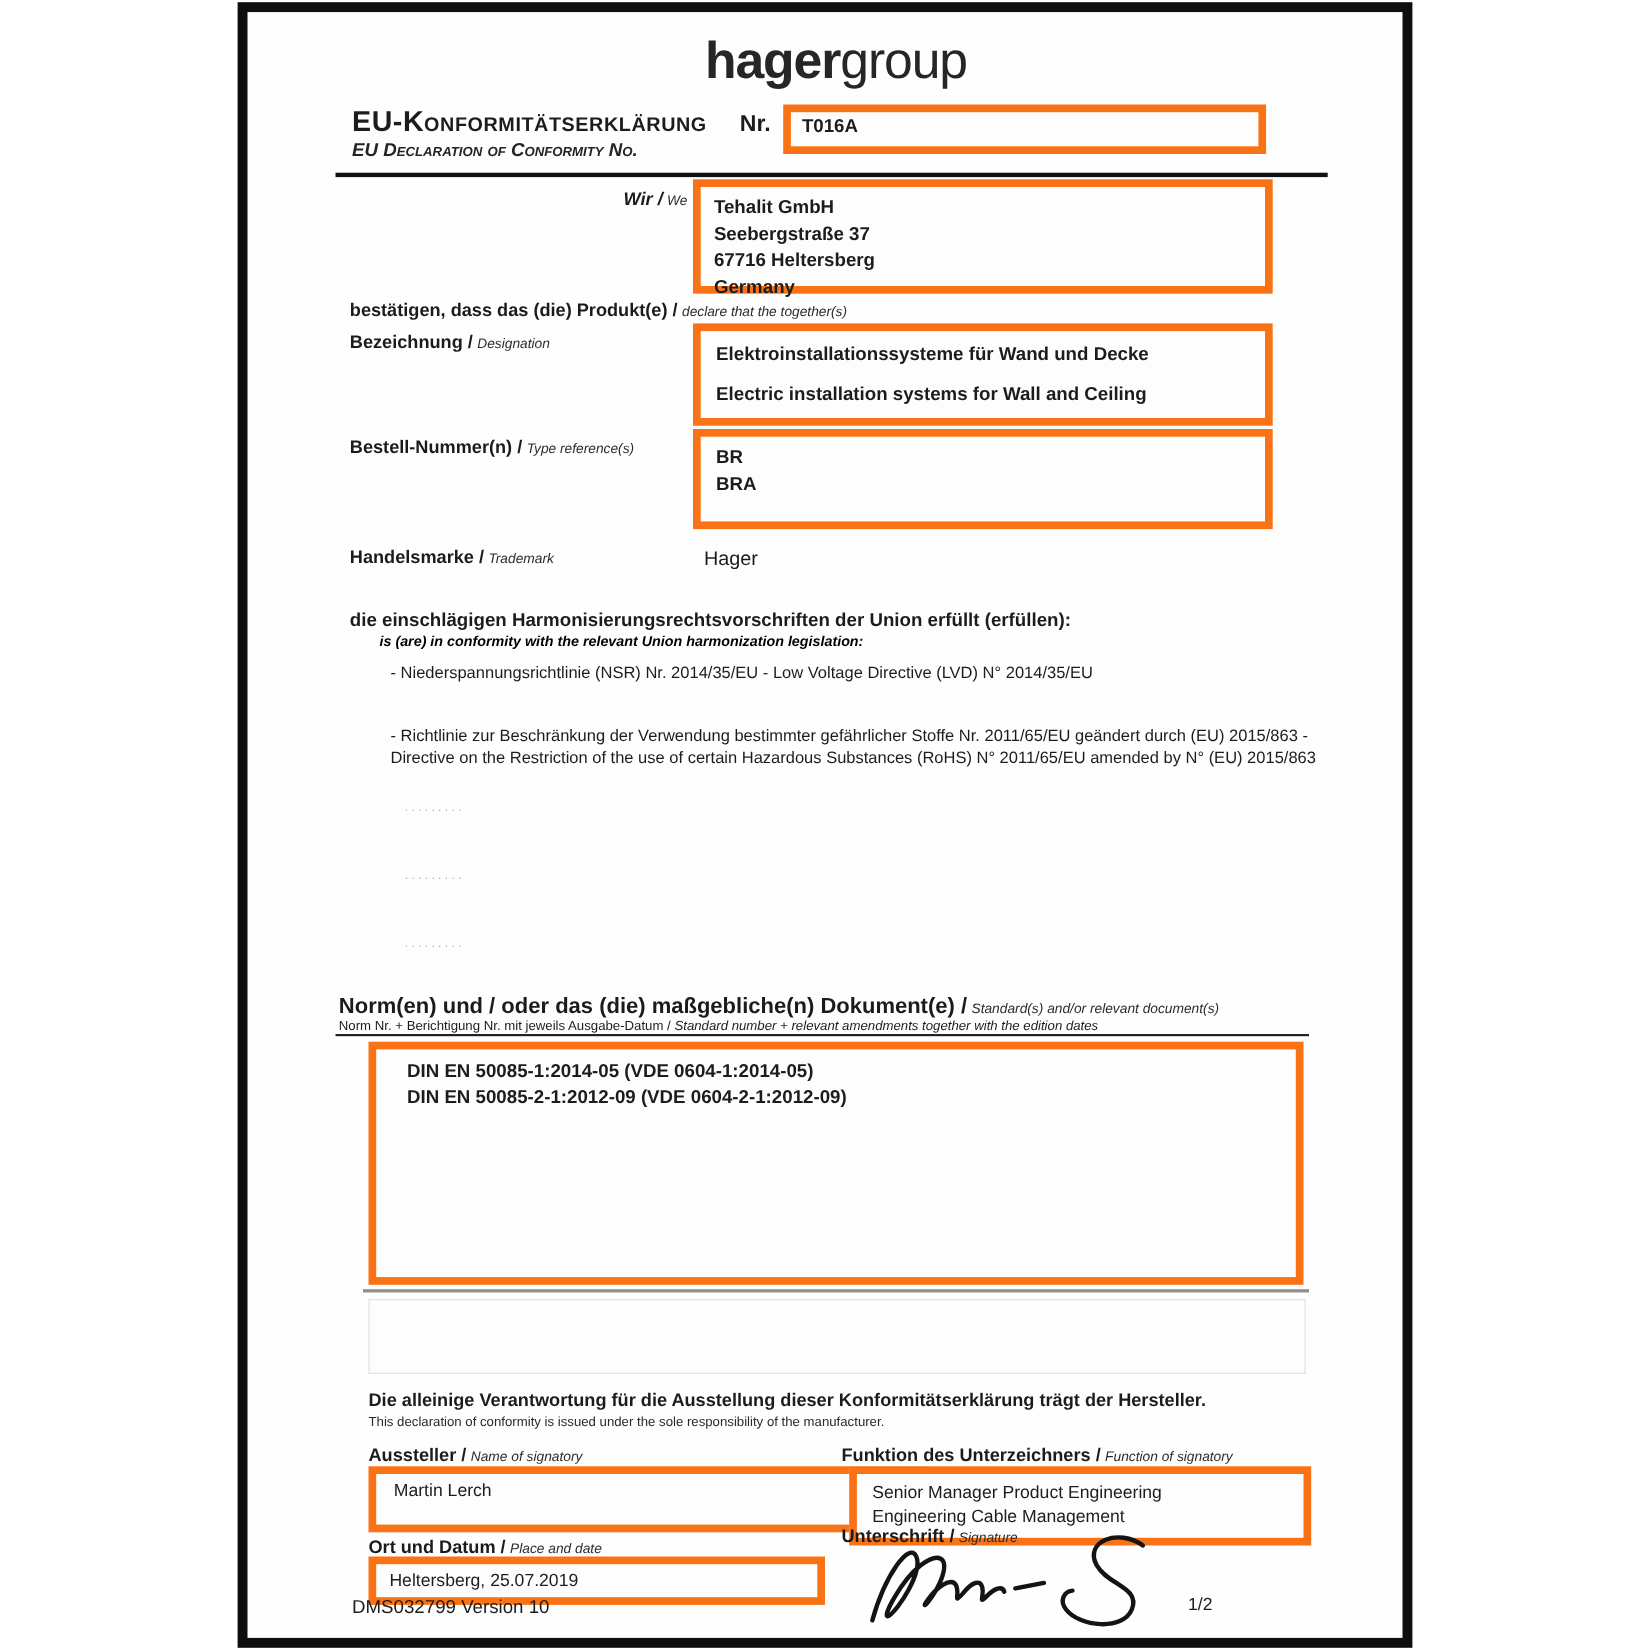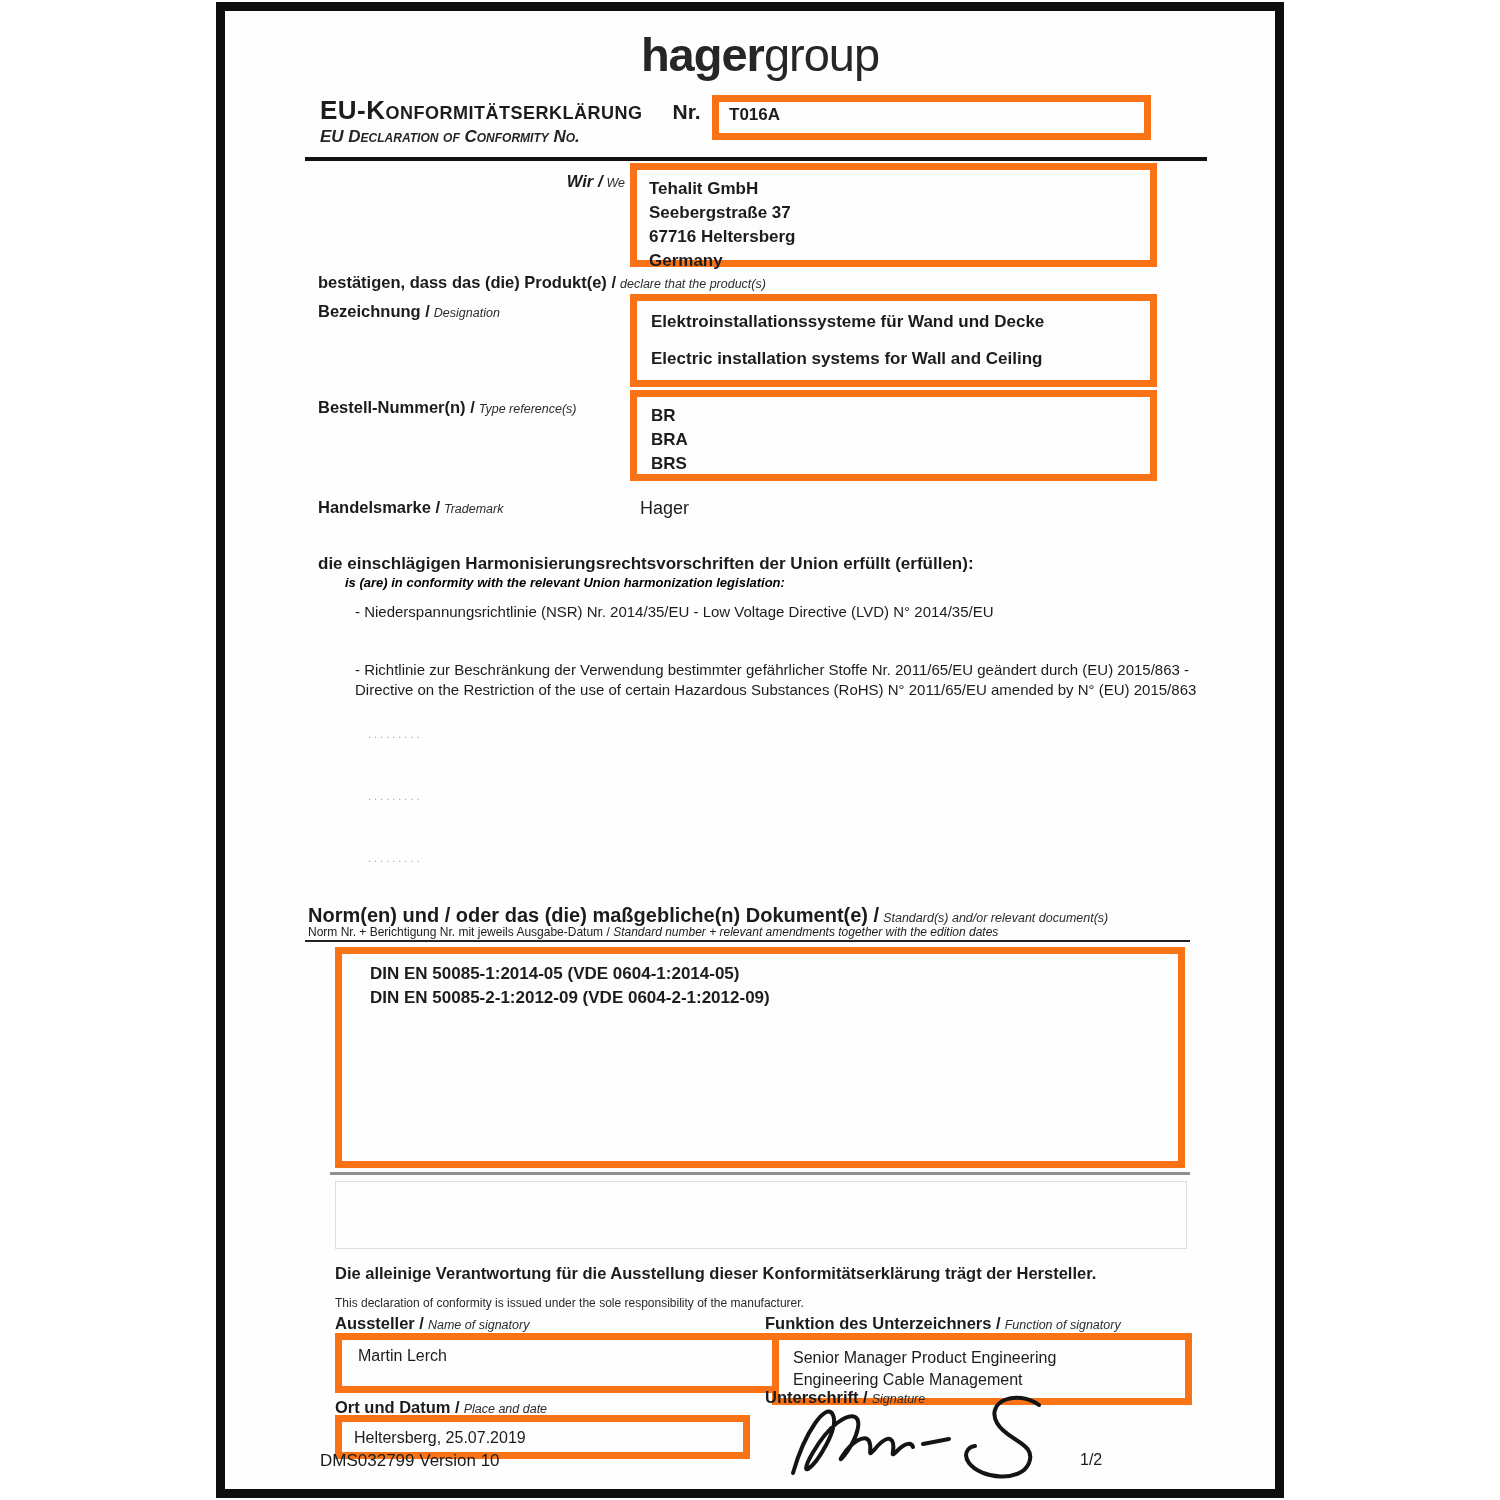--- a/index.html
+++ b/index.html
@@ -59,21 +59,21 @@
   .std-head{left:83px;top:893px;white-space:nowrap;}
   .std-head .lde{font-size:20px;}
   .std-sub{left:83px;top:914px;white-space:nowrap;font-size:12px;}
   .std-sub .en{font-style:italic;}
   .rule-thin{left:80px;top:929px;width:885px;height:2px;background:#222;}
   .std-box{left:110px;top:936px;width:850px;height:221px;padding:8px 28px;box-sizing:border-box;}
   .rule-gray{left:105px;top:1161px;width:860px;height:3px;background:#909090;}
   .empty-box{left:110px;top:1170px;width:850px;height:66px;border:1px solid #dedede;background:#fdfdfd;}
   
   .resp-de{left:110px;top:1253px;font-weight:bold;font-size:16.5px;}
-  .resp-en{left:110px;top:1274px;font-size:12px;color:#2a2a2a;margin-top:11px;}
+  .resp-en{left:110px;top:1274px;font-size:12px;color:#2a2a2a;}
   
   .name-label{left:110px;top:1303px;}
   .func-label{left:540px;top:1303px;}
   .name-box{left:110px;top:1322px;width:510px;height:60px;padding:7px 16px;box-sizing:border-box;font-size:16px;}
   .func-box{left:547px;top:1322px;width:420px;height:72px;padding:7px 14px;box-sizing:border-box;font-size:16px;line-height:22px;}
   .place-label{left:110px;top:1387px;}
   .place-box{left:110px;top:1404px;width:415px;height:44px;padding:7px 12px;box-sizing:border-box;font-size:16px;}
   .sig-label{left:540px;top:1377px;}
   .sig-svg{left:558px;top:1378px;width:300px;height:100px;}
   
@@ -102,38 +102,37 @@
     <span class="lde">Wir /</span><span class="len">We</span>
   </div>
   <div class="abs issuer-box vbox bold-lines">
     <div>Tehalit GmbH</div>
     <div>Seebergstraße 37</div>
     <div>67716 Heltersberg</div>
     <div>Germany</div>
   </div>
 
   <div class="abs declare">
-    <span class="lde">bestätigen, dass das (die) Produkt(e) /</span><span class="len">declare that the product(s)</span>
+    <span class="lde">bestätigen, dass das (die) Produkt(e) /</span><span class="len">declare that the together(s)</span>
   </div>
 
   <div class="abs desig-label">
     <span class="lde">Bezeichnung /</span><span class="len">Designation</span>
   </div>
   <div class="abs desig-box vbox bold-lines">
     <div>Elektroinstallationssysteme für Wand und Decke</div>
     <div class="v2">Electric installation systems for Wall and Ceiling</div>
   </div>
 
   <div class="abs type-label">
     <span class="lde">Bestell-Nummer(n) /</span><span class="len">Type reference(s)</span>
   </div>
   <div class="abs type-box vbox bold-lines">
     <div>BR</div>
     <div>BRA</div>
-    <div>BRS</div>
   </div>
 
   <div class="abs tm-label">
     <span class="lde">Handelsmarke /</span><span class="len">Trademark</span>
   </div>
   <div class="abs tm-value">Hager</div>
 
   <div class="abs harm-head">die einschlägigen Harmonisierungsrechtsvorschriften der Union erfüllt (erfüllen):</div>
   <div class="abs harm-head-en">is (are) in conformity with the relevant Union harmonization legislation:</div>
   <div class="abs harm-item1">- Niederspannungsrichtlinie (NSR) Nr. 2014/35/EU - Low Voltage Directive (LVD) N° 2014/35/EU</div>

